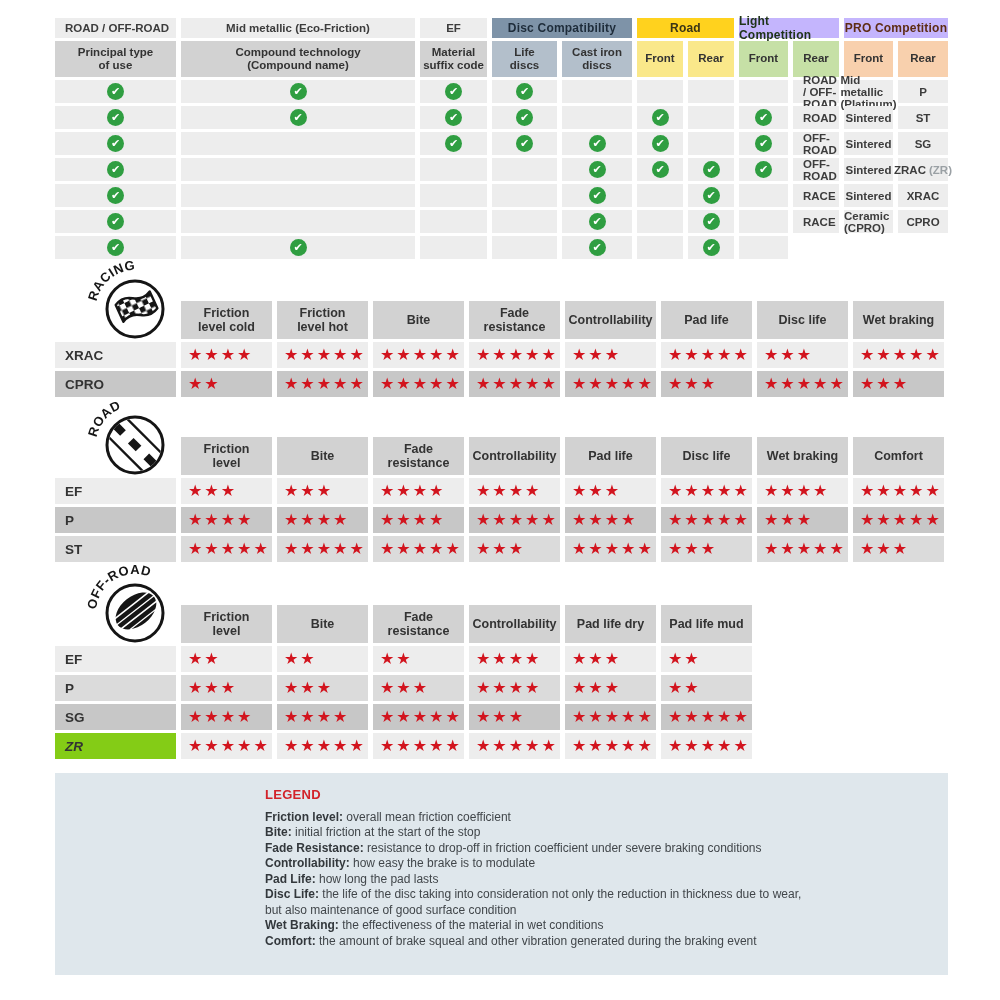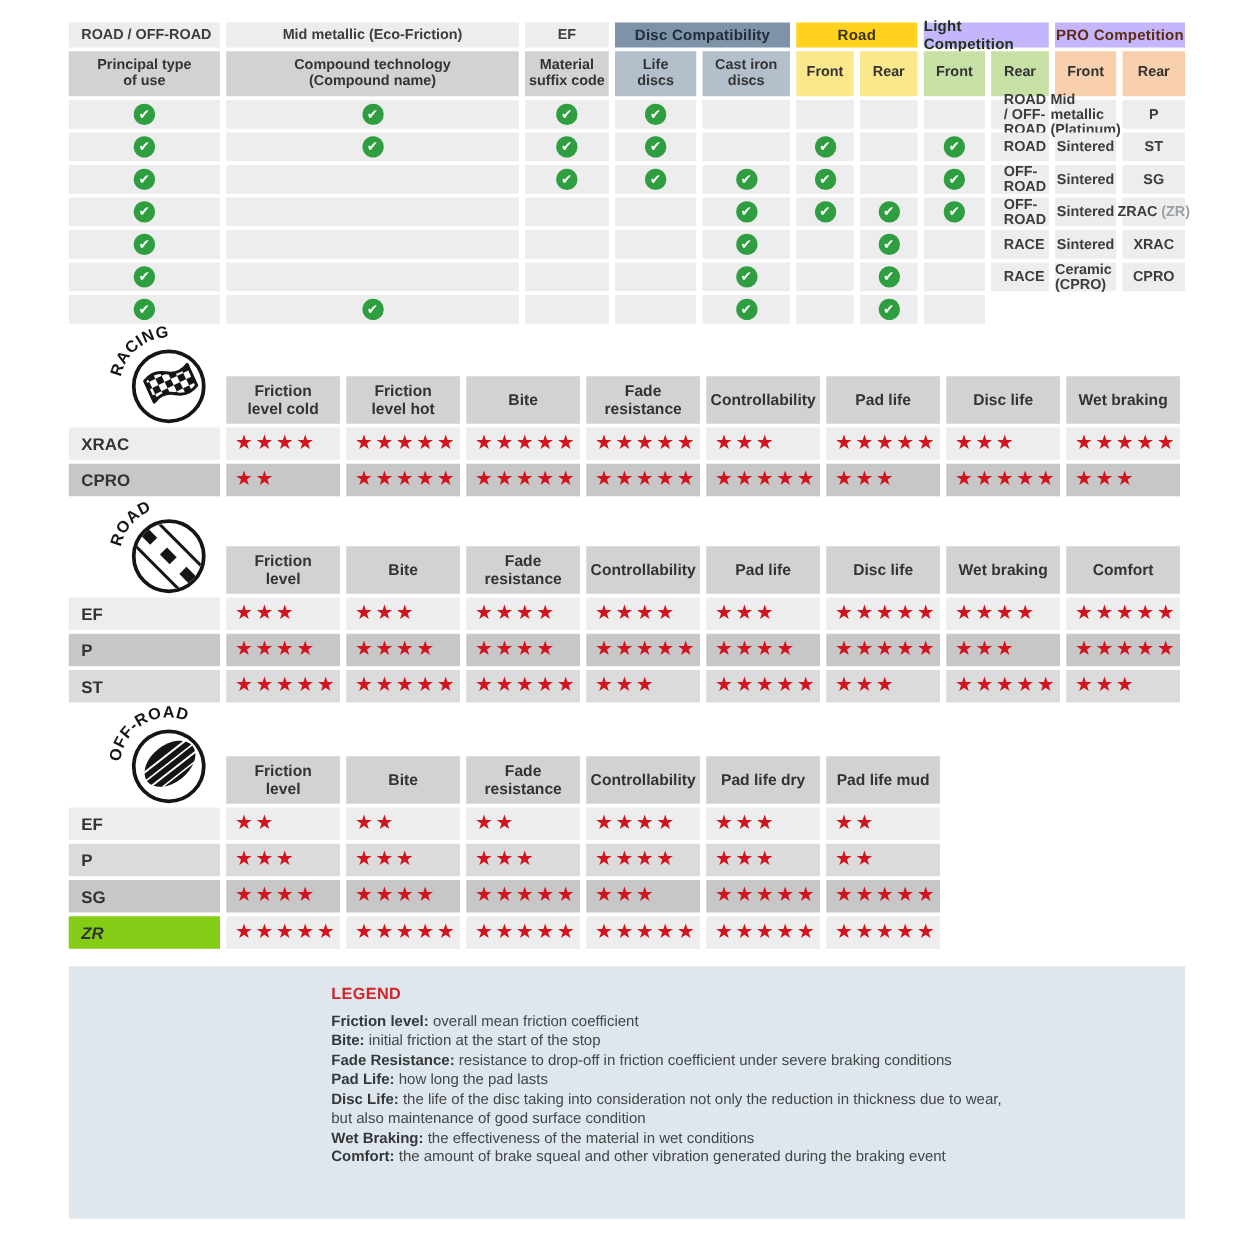--- a/index.html
+++ b/index.html
@@ -381,20 +381,21 @@
       </div>
   </section>
 
   <div class="legend">
     <div class="legend-inner">
       <div class="legend-title">LEGEND</div>
       <div id="legend-items">
           <div class="legend-line"><b>Friction level:</b> overall mean friction coefficient</div>
           <div class="legend-line"><b>Bite:</b> initial friction at the start of the stop</div>
           <div class="legend-line"><b>Fade Resistance:</b> resistance to drop-off in friction coefficient under severe braking conditions</div>
+          <div class="legend-line"><b>Controllability:</b> how easy the brake is to modulate</div>
           <div class="legend-line"><b>Pad Life:</b> how long the pad lasts</div>
           <div class="legend-line"><b>Disc Life:</b> the life of the disc taking into consideration not only the reduction in thickness due to wear,</div>
           <div class="legend-line">but also maintenance of good surface condition</div>
           <div class="legend-line"><b>Wet Braking:</b> the effectiveness of the material in wet conditions</div>
           <div class="legend-line"><b>Comfort:</b> the amount of brake squeal and other vibration generated during the braking event</div>
         </div>
     </div>
   </div>
 
 </div>

